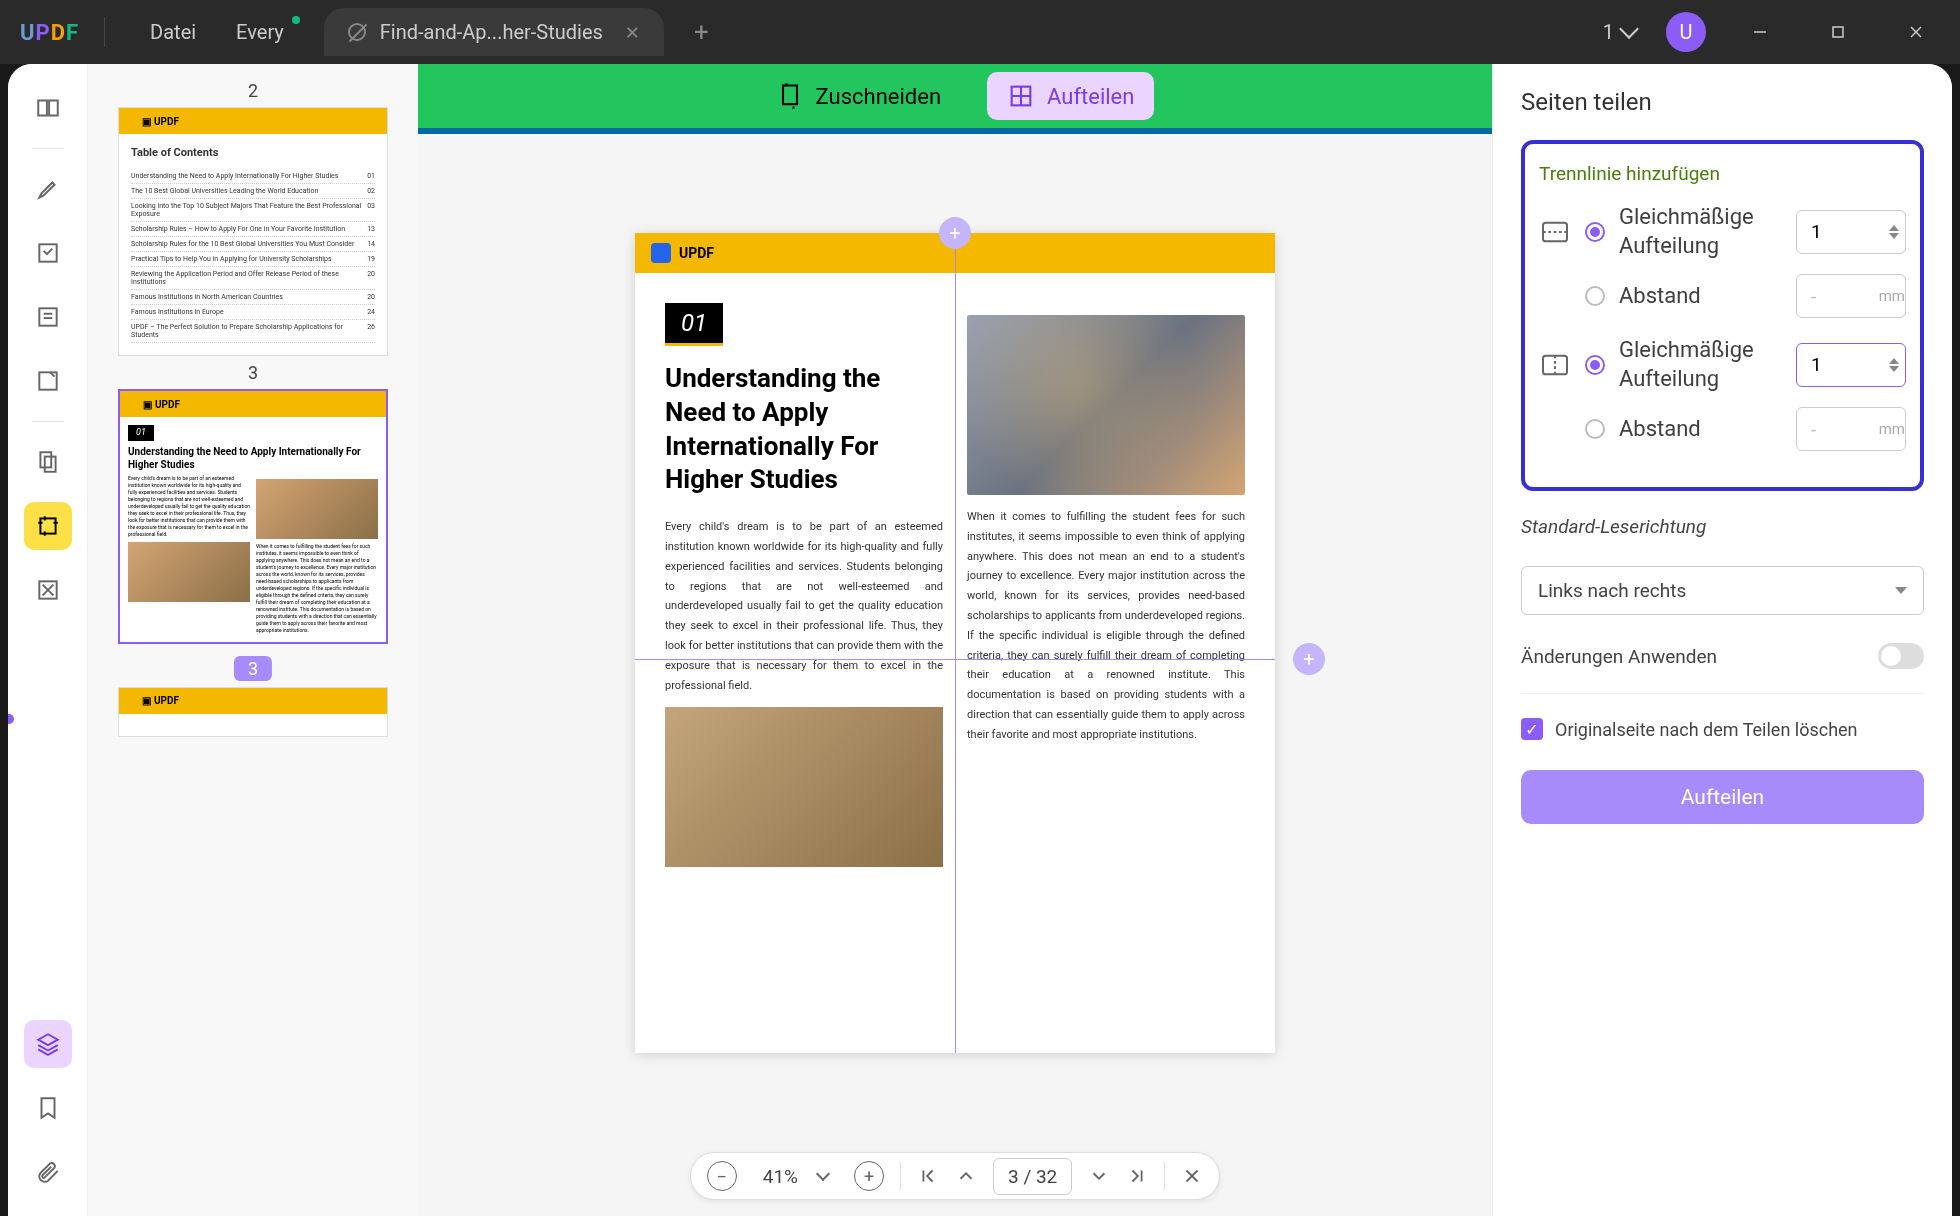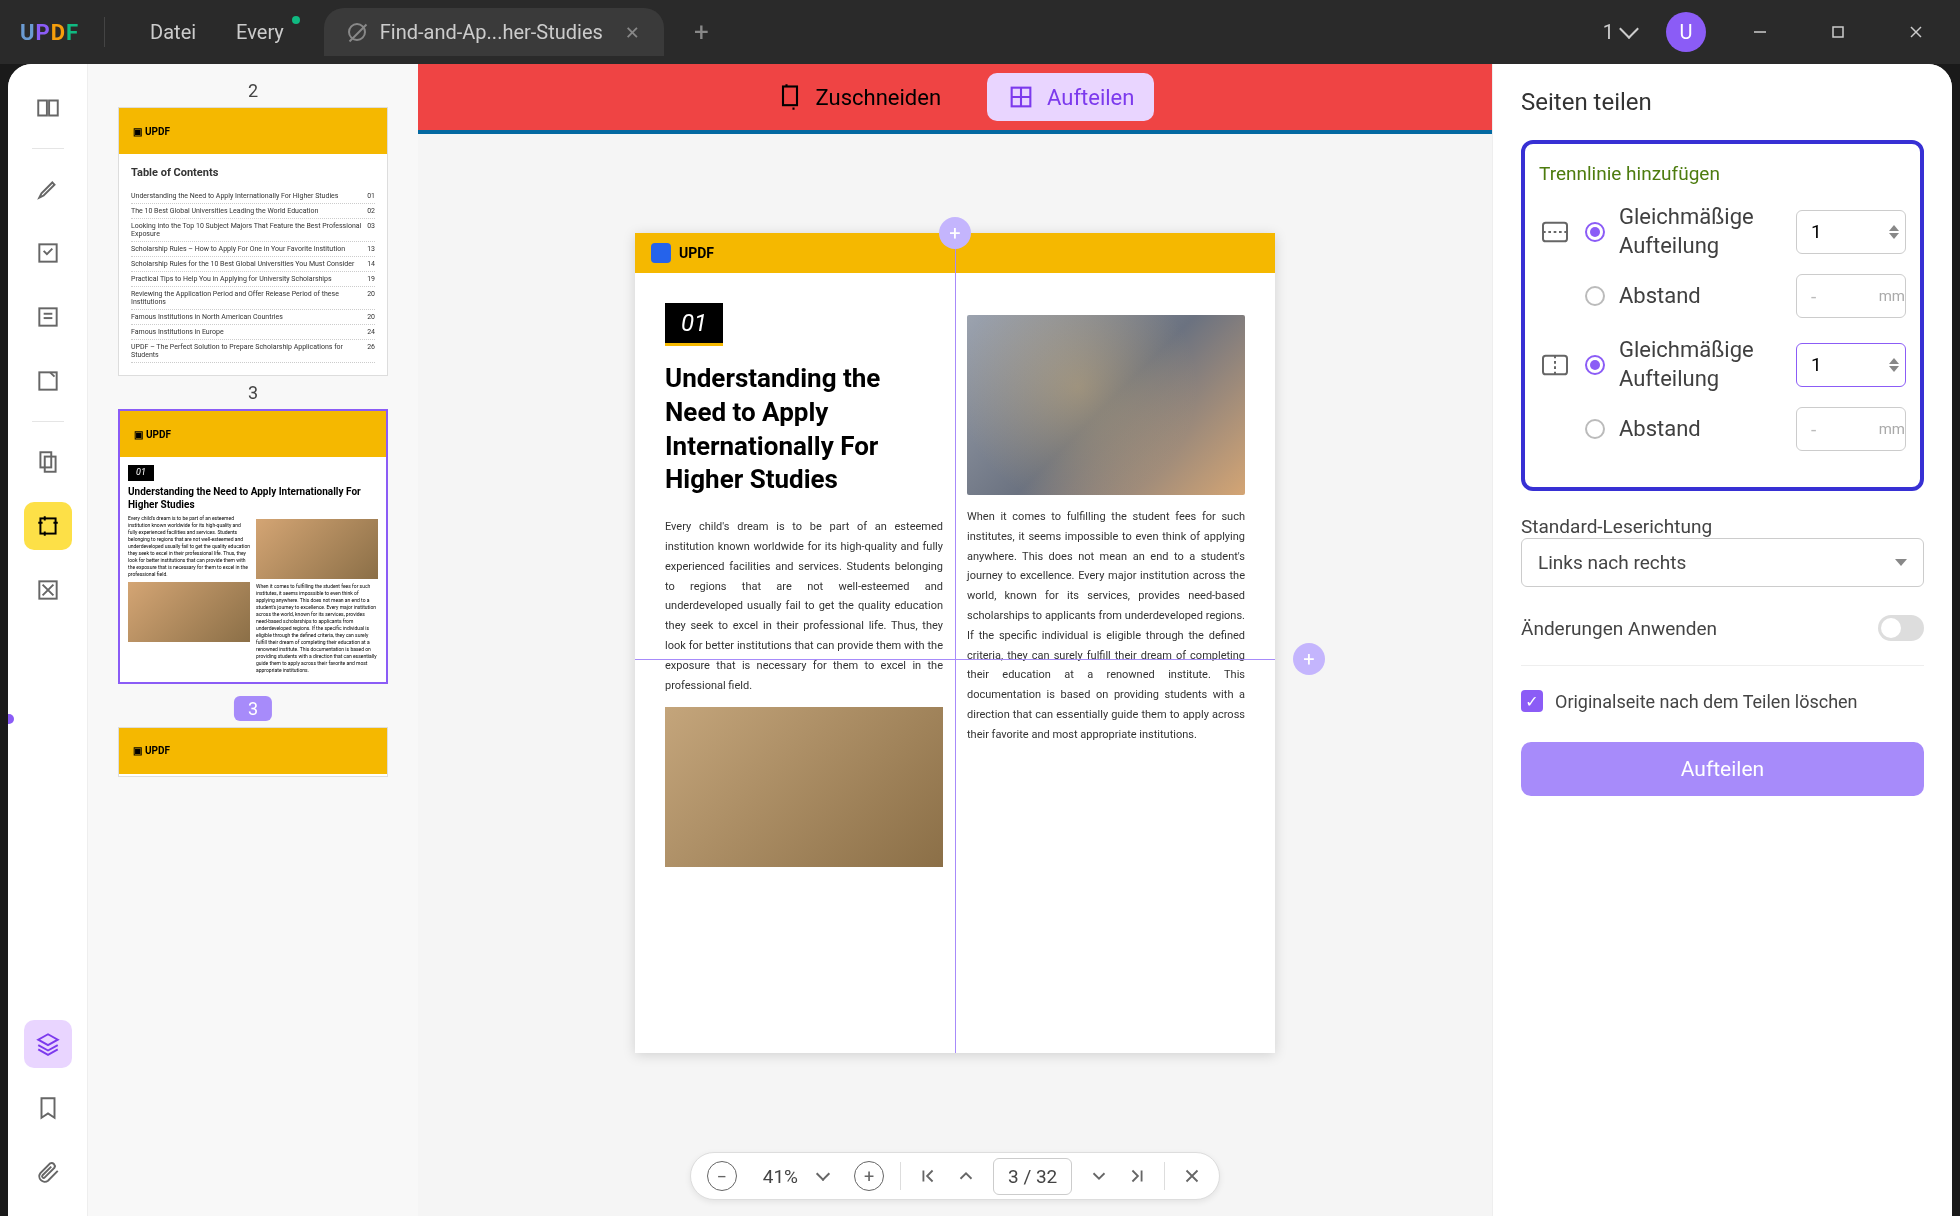--- a/index.html
+++ b/index.html
@@ -38,35 +38,35 @@
 .tool-sep{width:32px;height:1px;background:#e5e5e5;}
 .left-dot{position:absolute;left:-4px;top:650px;width:10px;height:10px;background:#8b5cf6;border-radius:50%;}
 .left-toolbar .spacer{flex:1;}
 
 
 .thumbnails{width:330px;background:#f8f8f8;padding:10px 30px;overflow-y:auto;}
 .thumb-num{text-align:center;font-size:18px;color:#444;margin:6px 0;}
 .thumb-num.badge{display:inline-block;background:#a78bfa;color:#fff;padding:2px 14px;border-radius:6px;margin-left:50%;transform:translateX(-50%);}
 .thumb{width:100%;border:1px solid #ddd;background:#fff;margin-bottom:6px;}
 .thumb.selected{border:2px solid #8b5cf6;}
-.thumb-header{height:46px;background:#f5b800;display:flex;align-items:center;padding:0 14px;}
+.thumb-header{height:26px;background:#f5b800;display:flex;align-items:center;padding:0 23px;}
 .thumb-logo{font-size:10px;font-weight:bold;}
 .thumb-body{padding:12px;font-size:8px;color:#333;}
 .thumb-toc-title{font-weight:bold;font-size:11px;margin-bottom:10px;}
 .thumb-toc-line{display:flex;justify-content:space-between;padding:3px 0;font-size:7px;border-bottom:1px dotted #ccc;}
 .thumb2-body{padding:8px;font-size:6px;line-height:1.3;}
 .thumb2-chapter{background:#000;color:#fff;padding:2px 8px;display:inline-block;font-style:italic;font-size:9px;margin-bottom:4px;}
 .thumb2-title{font-weight:bold;font-size:10px;margin-bottom:4px;}
 .thumb2-cols{display:flex;gap:6px;}
 .thumb2-col{flex:1;}
 .thumb2-img{width:100%;height:60px;background:linear-gradient(135deg,#d4a574,#8b6f47);margin:4px 0;}
 
 
 .center{flex:1;display:flex;flex-direction:column;background:#f5f5f5;}
-.center-toolbar{height:70px;display:flex;align-items:center;justify-content:center;gap:26px;background:#ef4444;border-bottom:4px solid #0369a1;}
+.center-toolbar{height:70px;display:flex;align-items:center;justify-content:center;gap:26px;background:#22c55e;border-bottom:6px solid #0369a1;}
 .center-tab{display:flex;align-items:center;gap:12px;padding:10px 20px;border-radius:10px;font-size:22px;cursor:pointer;}
 .center-tab.active{background:#e9d5ff;color:#7c3aed;}
 .center-tab svg{width:28px;height:28px;stroke:currentColor;fill:none;stroke-width:1.8;}
 
 .canvas{flex:1;position:relative;display:flex;align-items:center;justify-content:center;padding:20px;}
 .page{width:640px;height:820px;background:#fff;box-shadow:0 2px 12px rgba(0,0,0,0.15);position:relative;}
 .page-header{height:40px;background:#f5b800;display:flex;align-items:center;padding:0 16px;}
 .page-header .plogo{width:20px;height:20px;background:#2563eb;border-radius:4px;margin-right:8px;}
 .page-header span{font-weight:bold;font-size:14px;}
 .page-content{padding:30px;display:flex;gap:24px;}
@@ -111,21 +111,21 @@
 .num-input{width:110px;height:44px;border:1px solid #ccc;border-radius:6px;display:flex;align-items:center;padding:0 8px 0 14px;font-size:19px;position:relative;}
 .num-input.active{border-color:#8b5cf6;}
 .num-input.disabled{color:#bbb;}
 .spinner{position:absolute;right:6px;display:flex;flex-direction:column;gap:2px;}
 .spinner div{width:0;height:0;border-left:5px solid transparent;border-right:5px solid transparent;cursor:pointer;}
 .spinner .up{border-bottom:6px solid #888;}
 .spinner .down{border-top:6px solid #888;}
 .unit{position:absolute;right:0;font-size:15px;color:#aaa;}
 .indent{margin-left:46px;}
 
-.field-label{font-size:19px;color:#444;margin:20px 0 0;}
+.field-label{font-size:19px;color:#444;margin:20px 0 28px;font-style:italic;}
 .select{border:1px solid #ccc;border-radius:6px;padding:12px 16px;font-size:19px;color:#444;display:flex;justify-content:space-between;align-items:center;cursor:pointer;}
 .select-chev{width:0;height:0;border-left:6px solid transparent;border-right:6px solid transparent;border-top:7px solid #888;}
 
 .toggle-row{display:flex;align-items:center;justify-content:space-between;margin-top:28px;}
 .toggle-label{font-size:19px;color:#444;}
 .toggle{width:46px;height:26px;background:#ddd;border-radius:13px;position:relative;cursor:pointer;}
 .toggle::after{content:'';position:absolute;width:20px;height:20px;background:#fff;border-radius:50%;top:3px;left:3px;}
 .help-text{font-size:17px;color:#999;margin-top:8px;line-height:1.5;}
 
 .panel-sep{height:1px;background:#eee;margin:24px 0;}

